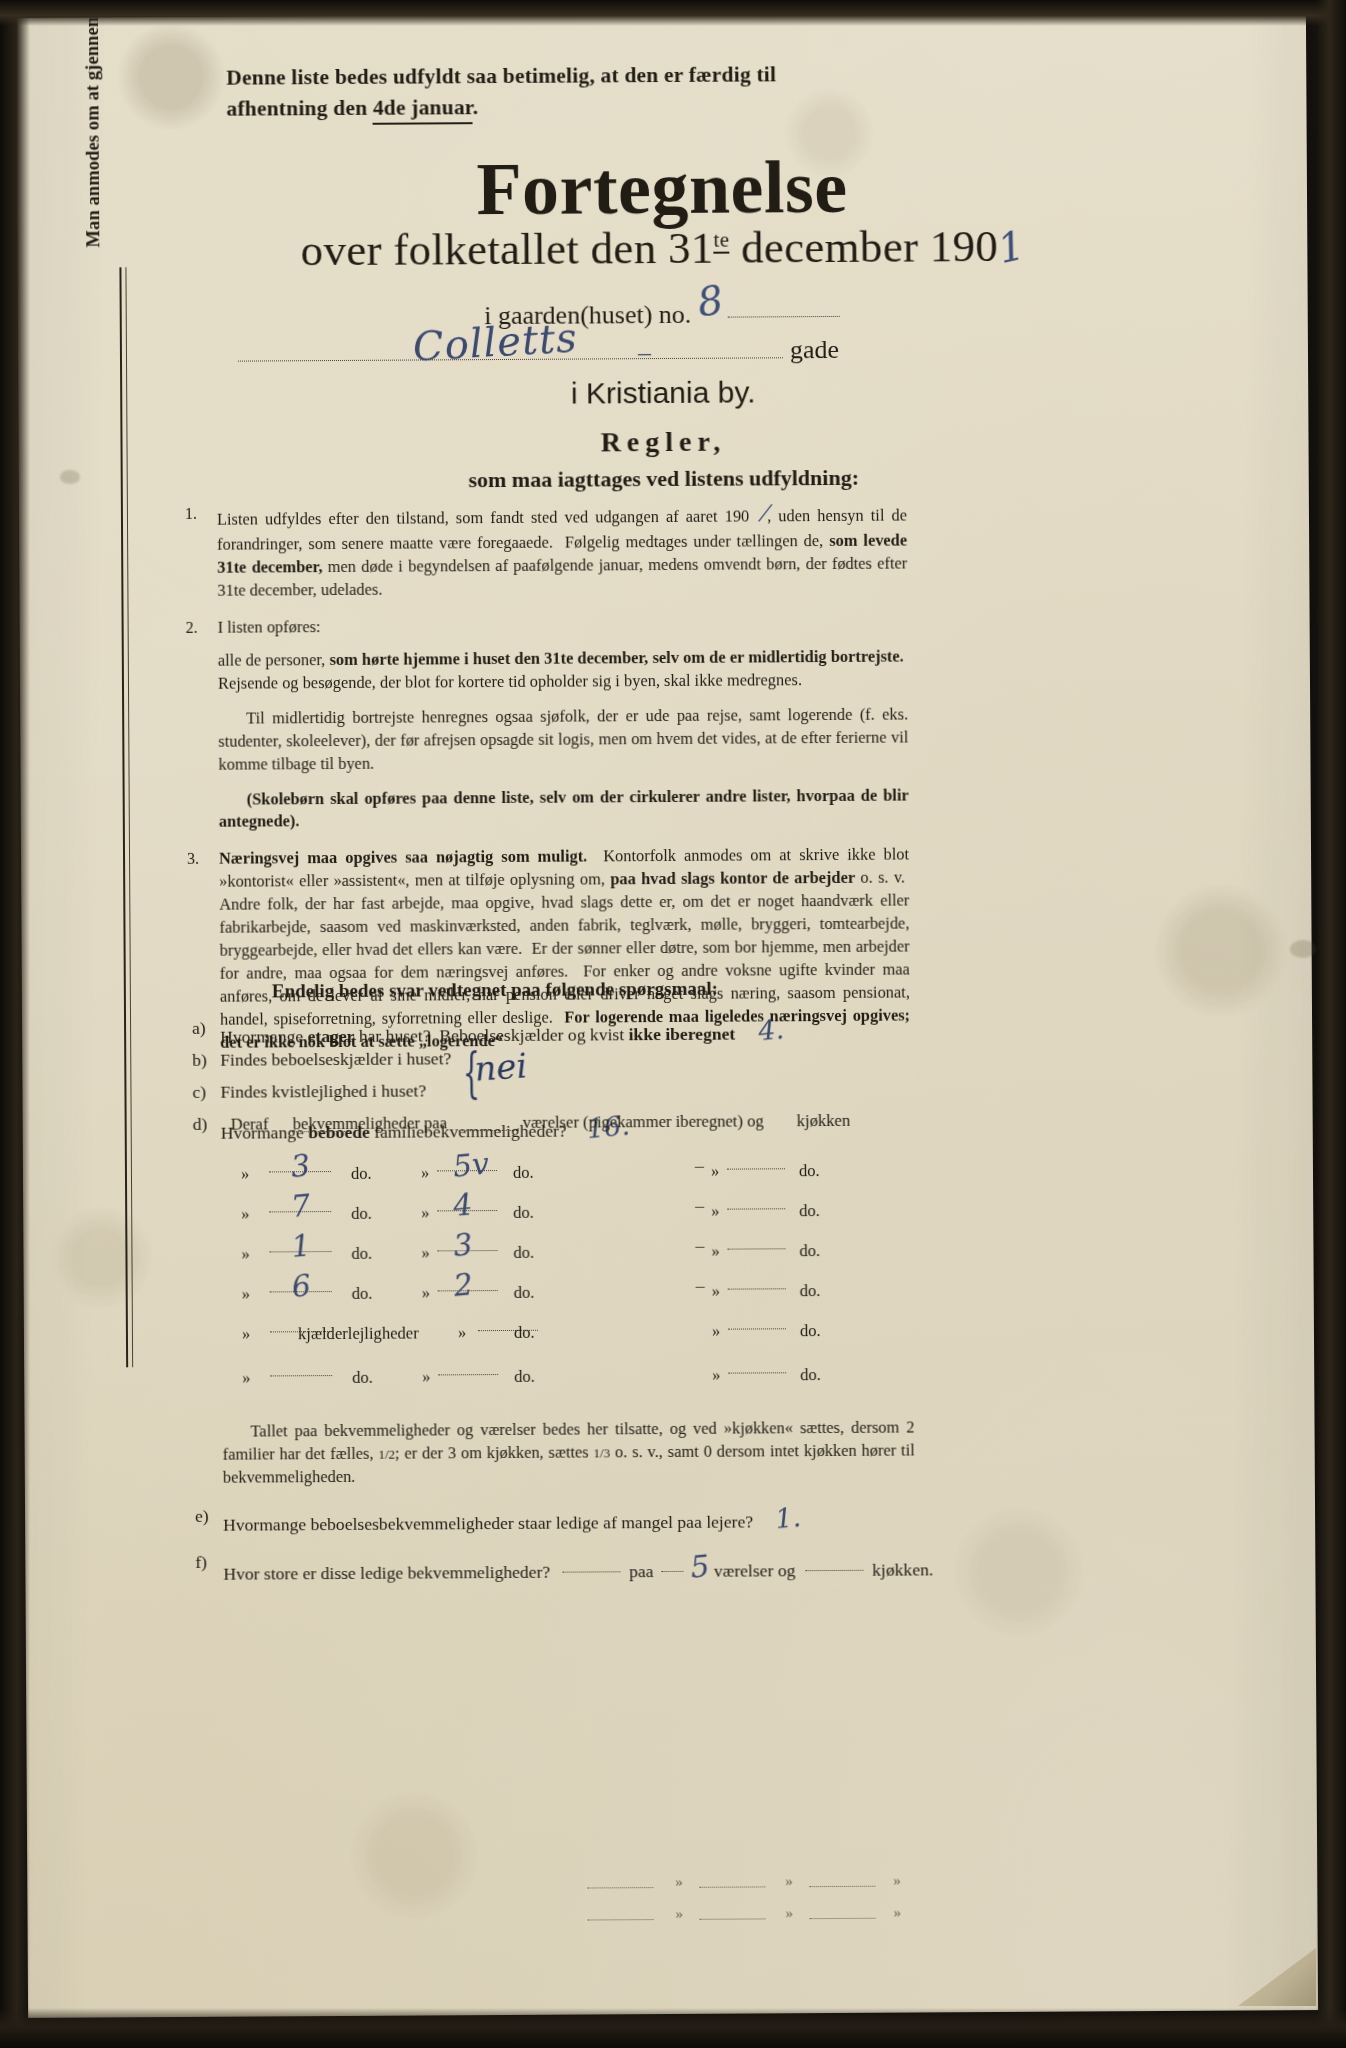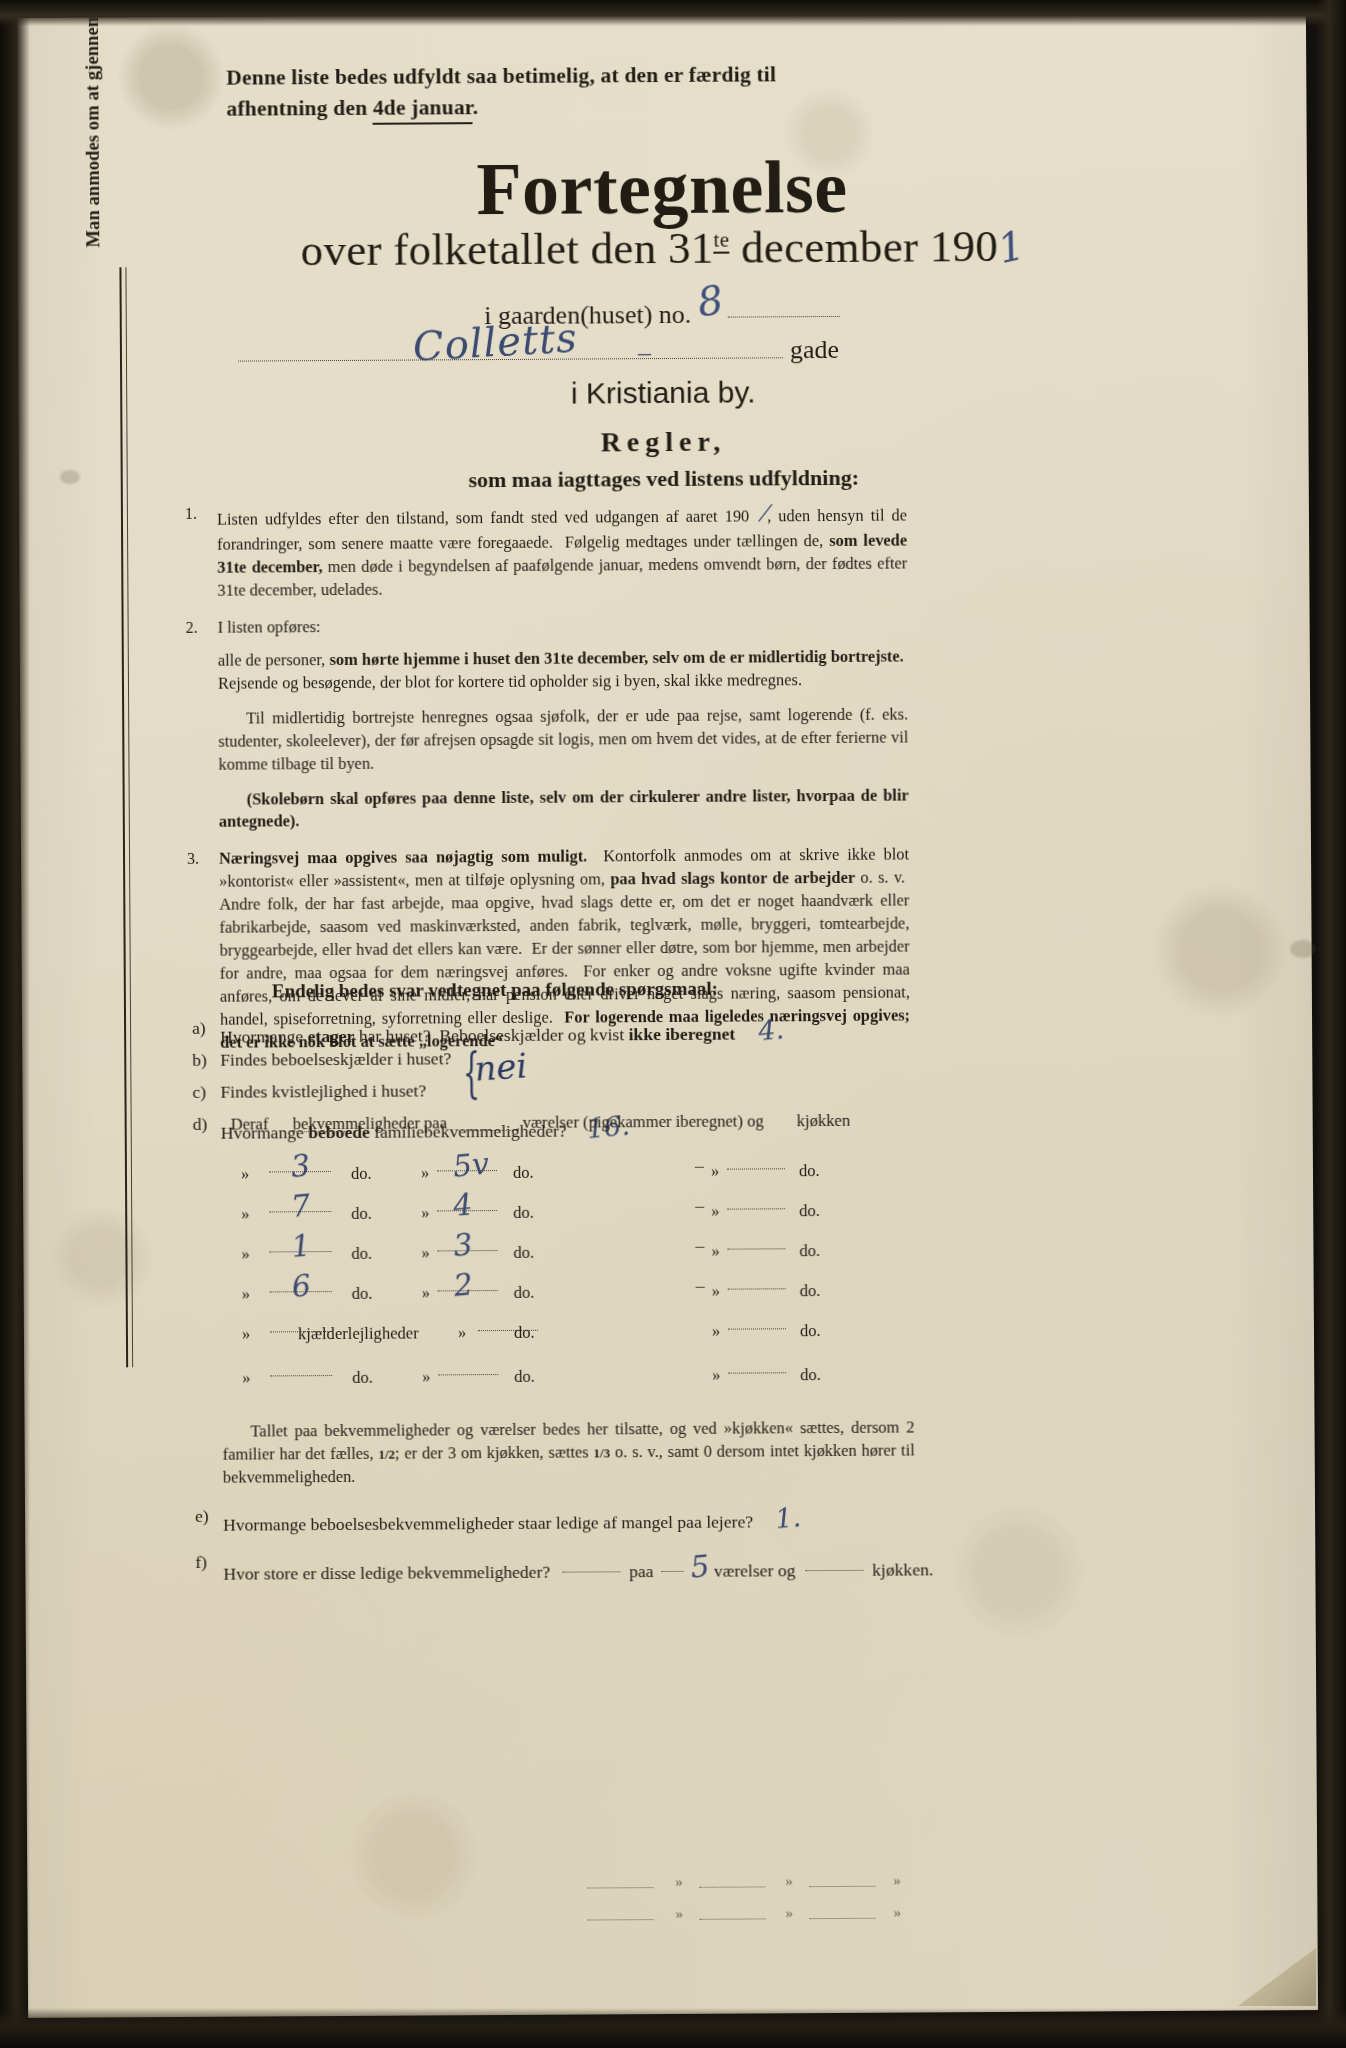--- a/index.html
+++ b/index.html
@@ -118,21 +118,21 @@
   .hdrrow{position:absolute;left:198px;top:1098px;width:720px;font-size:16.6px;}
   .hdrrow .a{position:absolute;left:10px;top:0;}
   .hdrrow .dd1{position:absolute;left:68px;top:16px;width:60px;border-bottom:1.4px dotted #4a4133;height:1px;}
   .hdrrow .b{position:absolute;left:72px;top:0;}
   .hdrrow .dd2{position:absolute;left:238px;top:16px;width:60px;border-bottom:1.4px dotted #4a4133;height:1px;}
   .hdrrow .c{position:absolute;left:302px;top:0;}
   .hdrrow .d{position:absolute;left:576px;top:0;}
 
   .note{position:absolute;left:198px;top:1394px;width:692px;font-size:16.4px;line-height:1.40;text-align:justify;}
   .note .i{text-indent:28px;}
-  .frac{font-size:13px;font-weight:bold;}
+  .frac{font-size:13px;}
 
   .qbot{position:absolute;left:198px;top:1470px;width:720px;font-size:17.6px;}
   .qbot .q{height:40px;}
 
   .vrt{position:absolute;left:66px;top:230px;width:1110px;height:34px;
        transform:rotate(-90deg);transform-origin:left top;
        font-size:18.5px;font-weight:bold;white-space:nowrap;
        font-family:"Liberation Serif",serif;letter-spacing:.1px;}
   .vline{position:absolute;left:102px;top:250px;width:2px;height:1100px;background:#2a2318;}
   .vline2{position:absolute;left:108px;top:250px;width:1px;height:1100px;background:#4a4133;}

